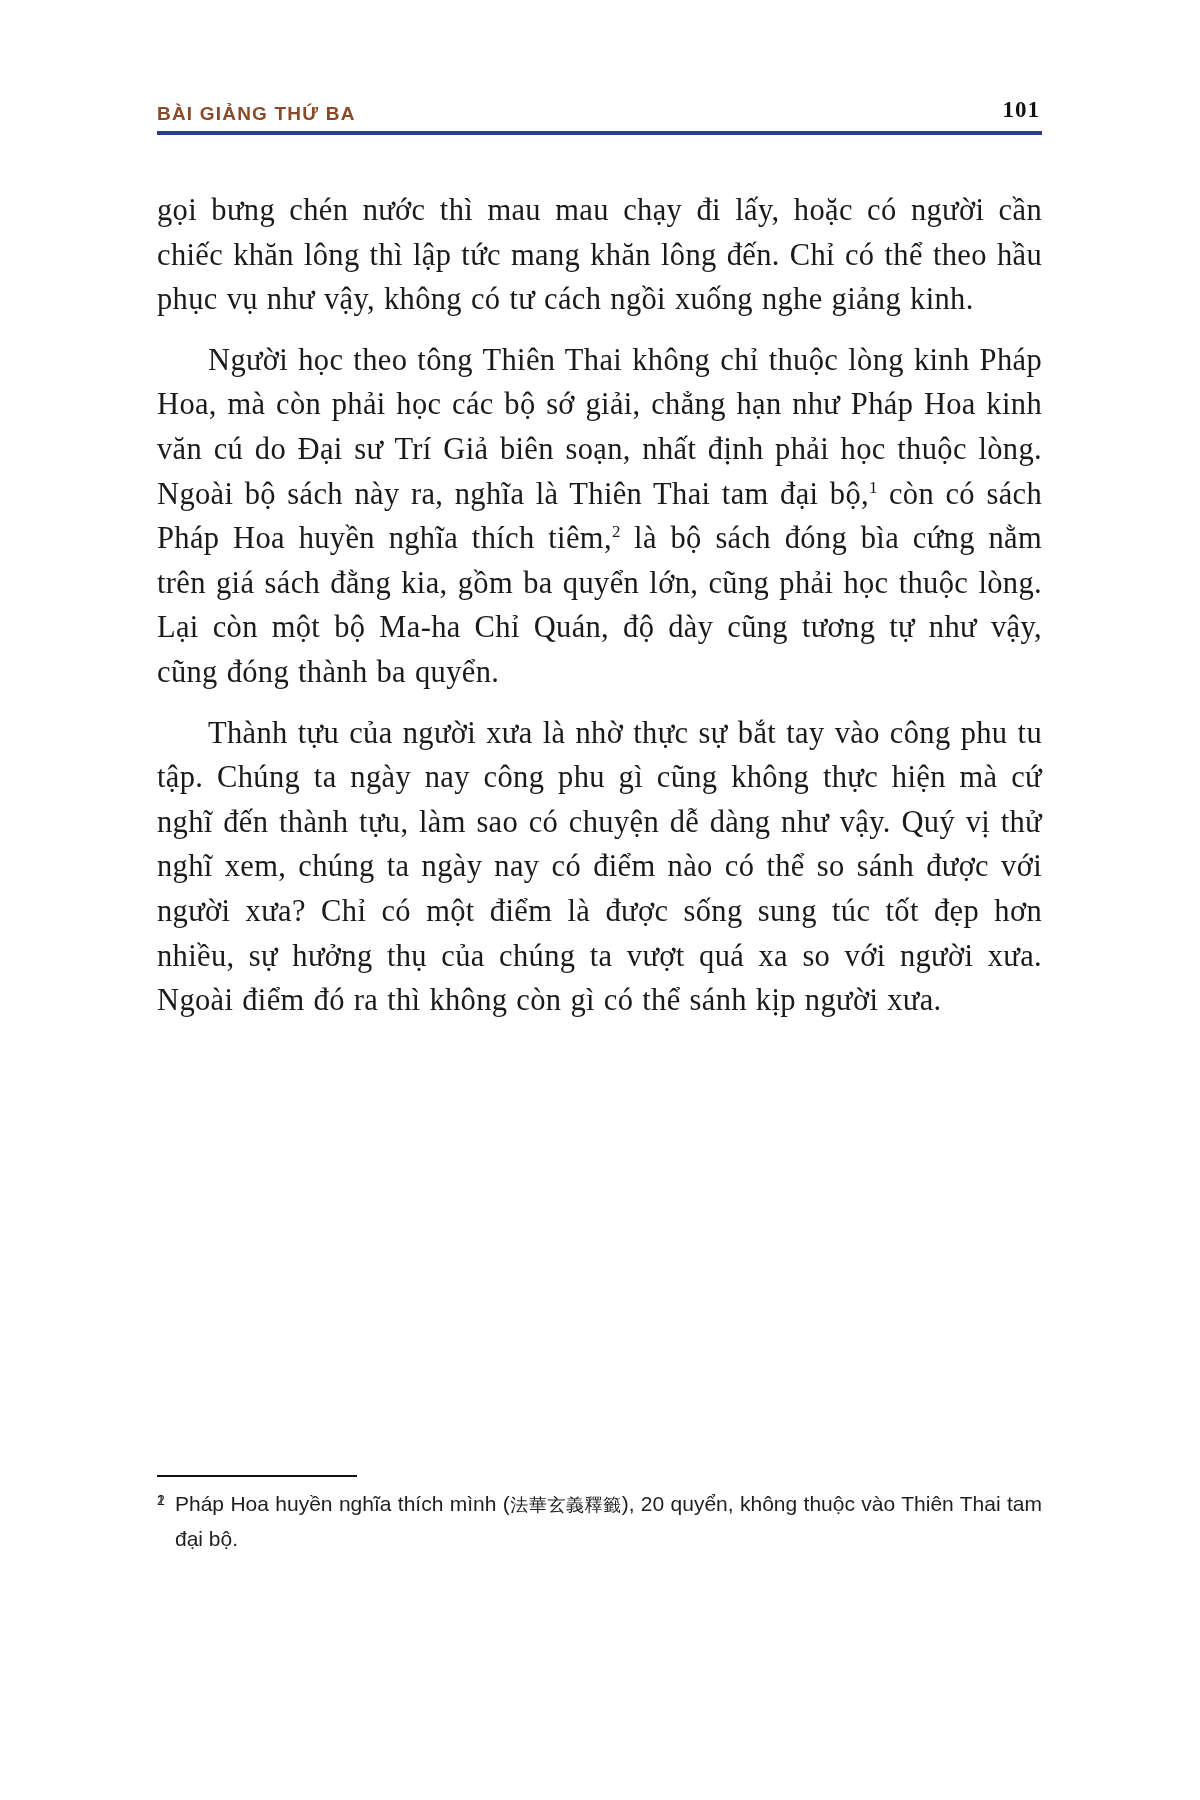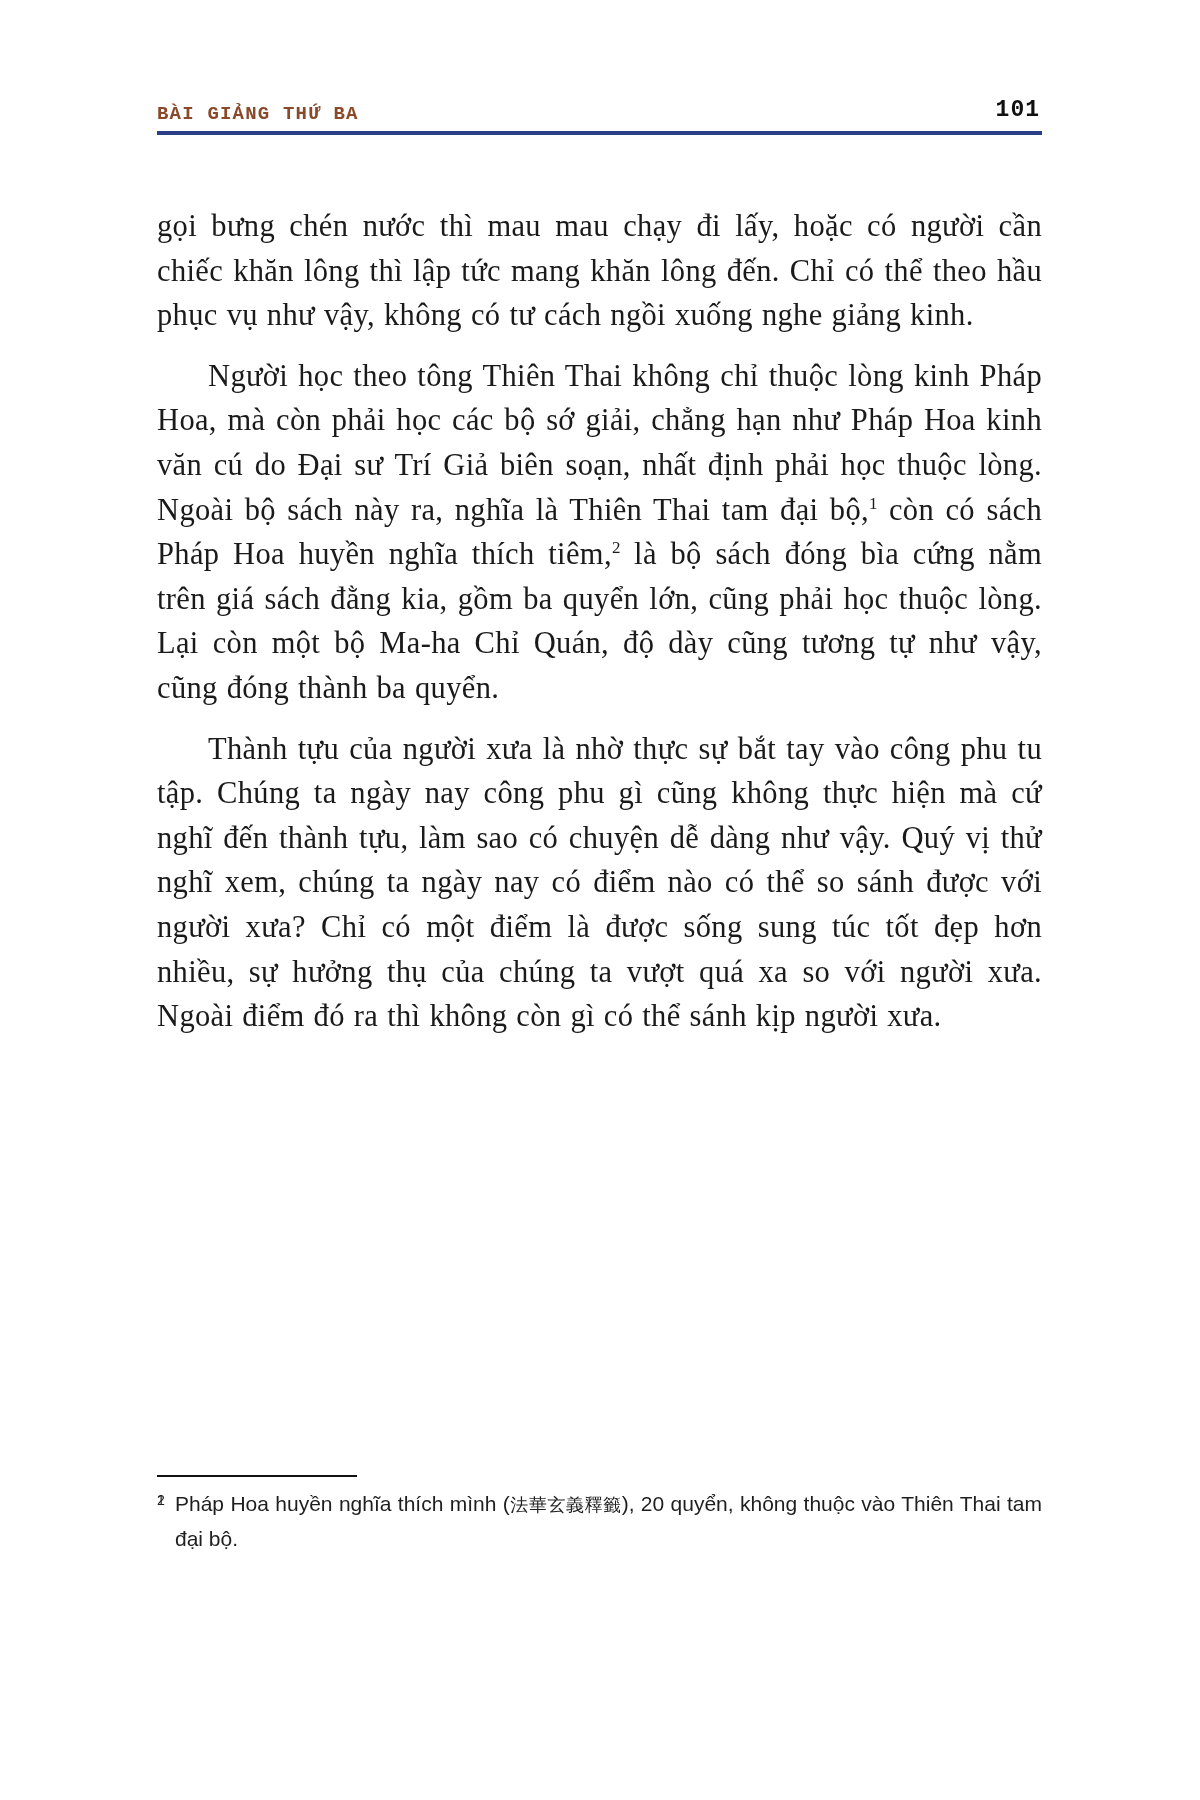--- a/index.html
+++ b/index.html
@@ -23,32 +23,32 @@
     position: absolute;
     left: 0;
     top: 100px;
     width: 885px;
     height: 30px;
   }
   .running-title {
     position: absolute;
     left: 0;
     top: 4px;
-    font-family: Liberation Mono, monospace;
+    font-family: Liberation Sans, sans-serif;
     font-weight: bold;
     font-size: 19px;
     letter-spacing: 1.2px;
     color: #8a4a2a;
     line-height: 20px;
   }
   .page-number {
     position: absolute;
     right: 2px;
     top: -3px;
-    font-family: Liberation Mono, monospace;
+    font-family: Liberation Serif, serif;
     font-weight: bold;
     font-size: 23px;
     letter-spacing: 1px;
     color: #111111;
     line-height: 26px;
   }
   .head-rule {
     position: absolute;
     left: 0;
     top: 131px;
@@ -63,21 +63,21 @@
     width: 885px;
     font-family: "Liberation Serif", serif;
     font-size: 30.5px;
     line-height: 44.6px;
     color: #1a1a1a;
     text-align: justify;
     letter-spacing: 0.35px;
     word-spacing: 1px;
   }
   .body-text p {
-    margin: 16px 0 16px 0;
+    margin: 0 0 16px 0;
   }
   .body-text p.indent {
     text-indent: 51px;
   }
   .body-text sup {
     font-size: 17px;
     line-height: 0;
     vertical-align: 11px;
     letter-spacing: 0;
   }

